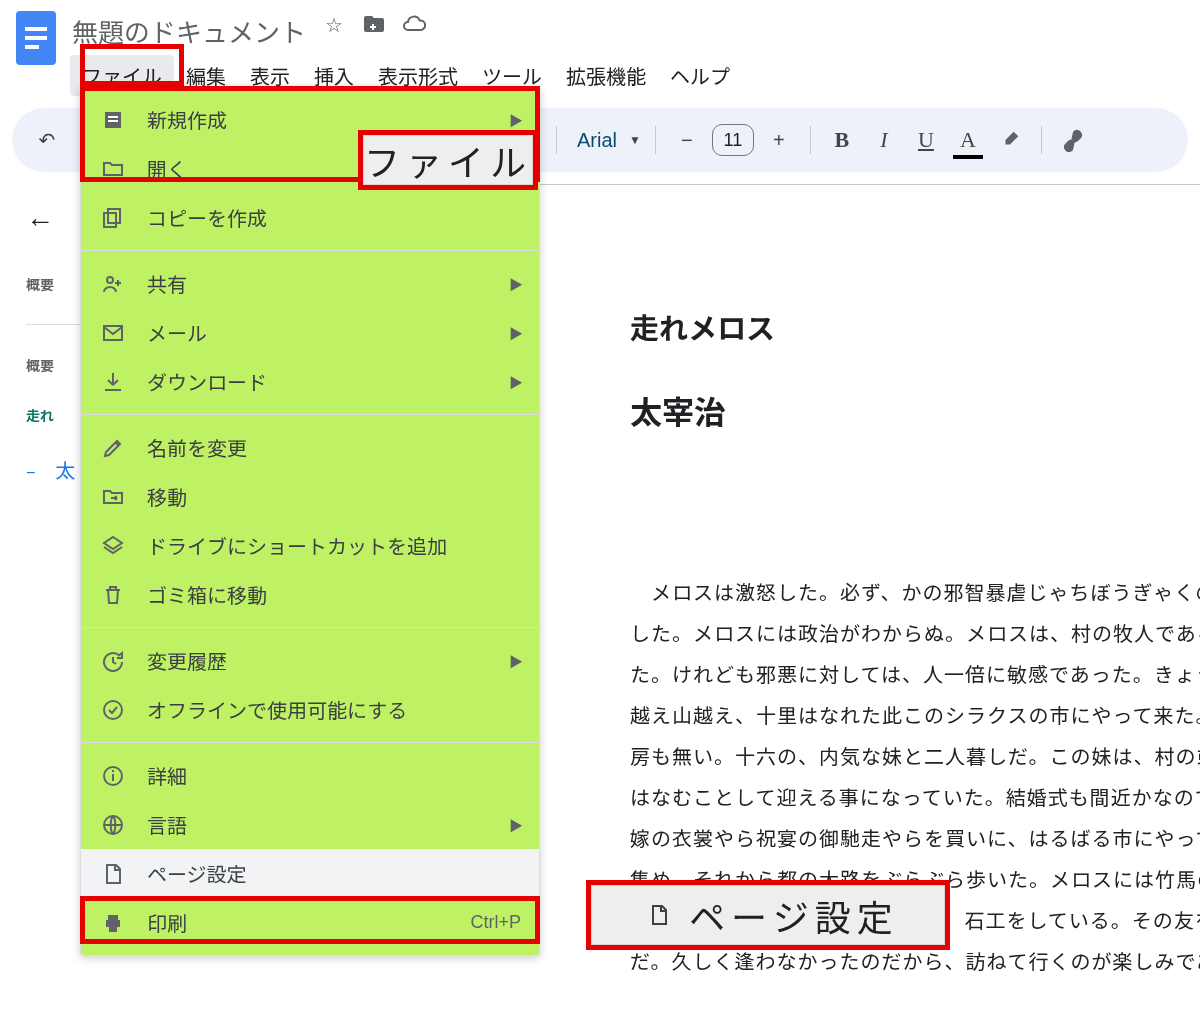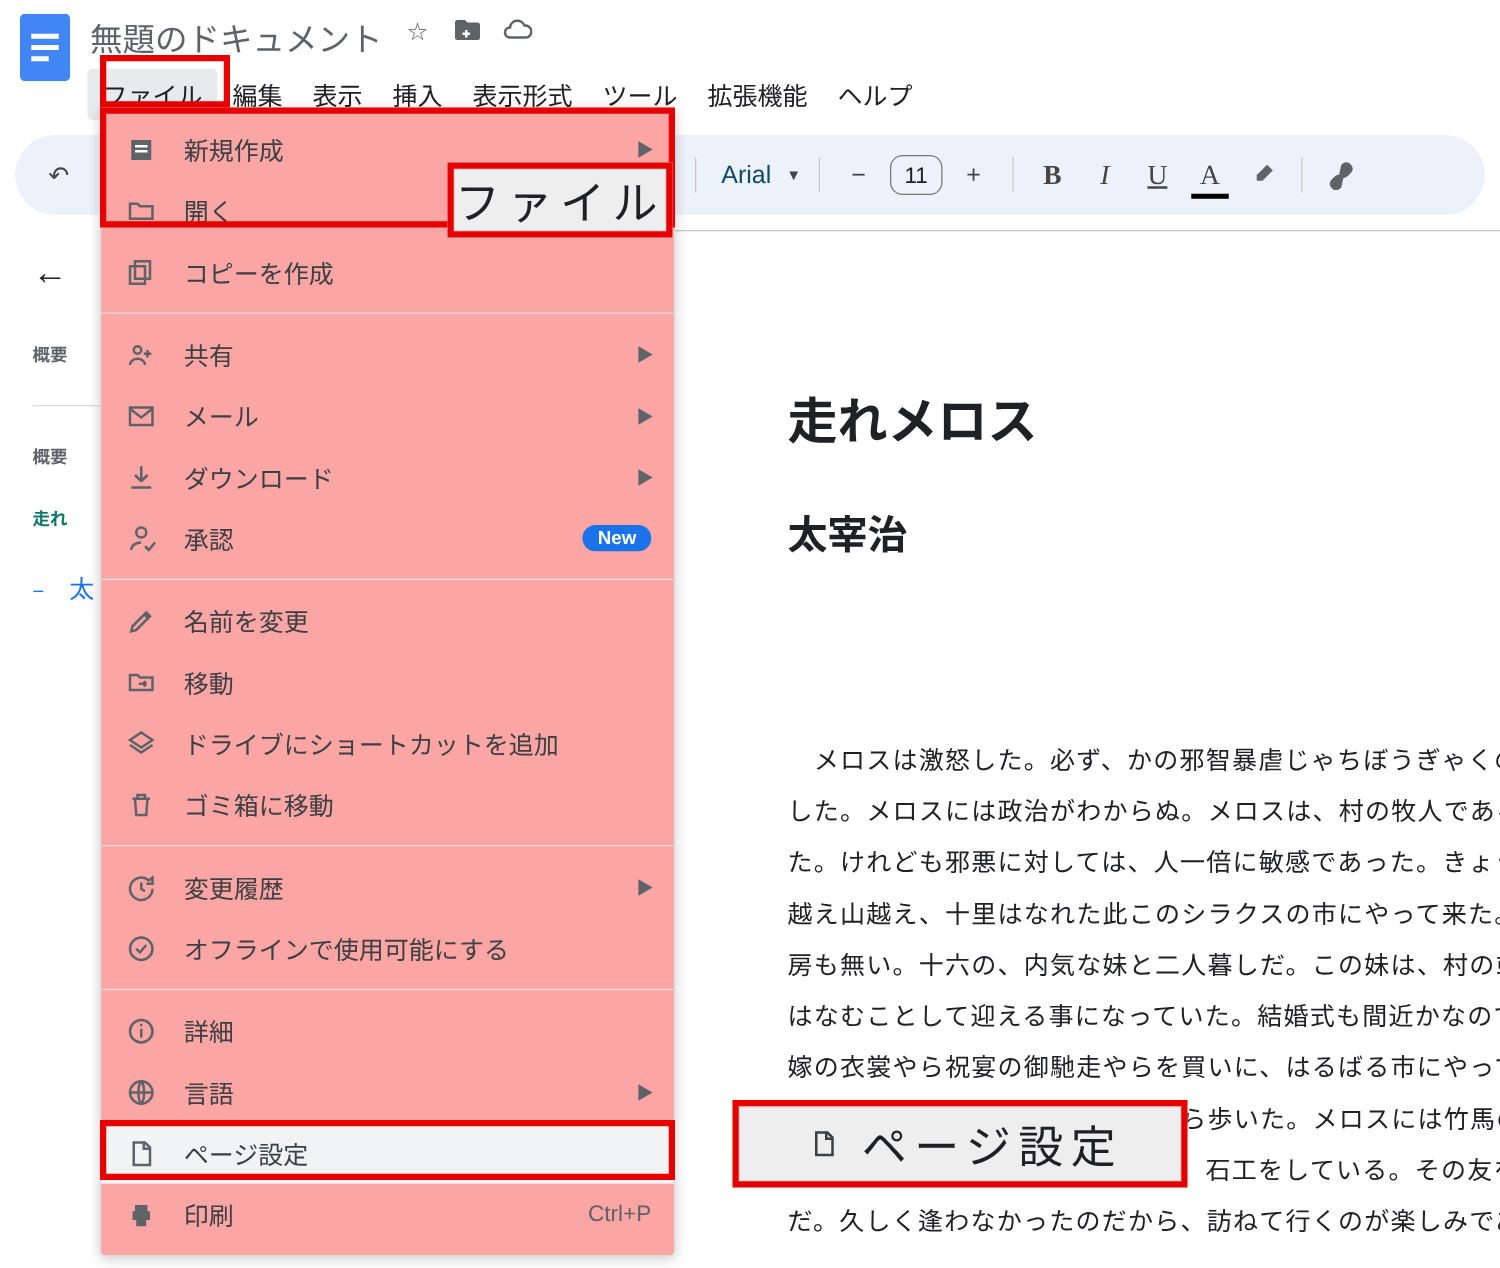--- a/index.html
+++ b/index.html
@@ -36,26 +36,26 @@
   .sidepanel { width:90px; padding:18px 10px 0 26px; }
   .back-ico{font-size:28px; margin-bottom:40px; display:block;}
   .sp-item{ font-size:14px; color:#5f6368; margin-bottom:30px;font-weight:bold;}
   .sp-sep{border:none;border-top:1px solid #dadce0;margin:0 0 30px 0;}
   .sp-link{color:#1a73e8; font-size:20px;}
   .sp-dash{color:#1a73e8; margin-right:20px;}
 
   
   .doc-area{ flex:1; padding:0 0 0 0; position:relative; overflow:hidden;}
   .doc-area.with-border{border-top:1px solid #c7c7c7;}
-  .doc-h1{font-size:40px; font-weight:700; margin:120px 0 40px 540px;}
+  .doc-h1{font-size:29px; font-weight:700; margin:120px 0 40px 540px;}
   .doc-h2{font-size:32px; font-weight:700; margin:0 0 140px 540px;}
   .doc-p{font-size:20px; line-height:2.05; margin-left:540px; width:900px; letter-spacing:1px;}
 
   
-  .dd { position:absolute; top:86px; left:80px; width:460px; background:#fca5a5; border:1px solid #dadce0; border-radius:4px; box-shadow:0 2px 10px rgba(0,0,0,.2); padding:8px 0; z-index:5;}
+  .dd { position:absolute; top:86px; left:80px; width:460px; background:#bef264; border:1px solid #dadce0; border-radius:4px; box-shadow:0 2px 10px rgba(0,0,0,.2); padding:8px 0; z-index:5;}
   .dd-item{display:flex; align-items:center; padding:10px 18px; font-size:20px; color:#3c4043; position:relative;}
   .dd-item:hover,.dd-item.hover{background:#f1f3f4;}
   .dd-ico{width:28px;height:28px;margin-right:20px;display:flex;align-items:center;justify-content:center;color:#5f6368;}
   .dd-ico svg{width:24px;height:24px;fill:#5f6368;}
   .dd-sep{border:none;border-top:1px solid #dadce0;margin:8px 0;}
   .dd-sub{color:#5f6368; margin-left:auto; font-size:18px;}
   .dd-arrow{position:absolute; right:16px; color:#5f6368; font-size:14px;}
   .dd-badge{background:#1a73e8;color:#fff;border-radius:12px;padding:2px 12px;font-size:15px;font-weight:bold;margin-left:auto;}
 
   
@@ -204,31 +204,20 @@
     </div>
   <div class="dd-item">
       <span class="dd-ico">
         <svg viewBox="0 0 24 24">
           <path d="M12 3v12m0 0l-5-5m5 5l5-5M4 20h16" fill="none" stroke="#5f6368" stroke-width="2"></path>
         </svg>
       </span>
       <span>ダウンロード</span>
       <span class="dd-arrow">▶</span>
     </div>
-  <div class="dd-item">
-      <span class="dd-ico">
-        <svg viewBox="0 0 24 24">
-          <circle cx="12" cy="7" r="4" fill="none" stroke="#5f6368" stroke-width="2"></circle>
-          <path d="M4 21c0-4 4-6 8-6" fill="none" stroke="#5f6368" stroke-width="2"></path>
-          <path d="M15 18l3 3 5-6" fill="none" stroke="#5f6368" stroke-width="2"></path>
-        </svg>
-      </span>
-      <span>承認</span>
-      <span class="dd-badge">New</span>
-    </div>
   <hr class="dd-sep">
   <div class="dd-item">
       <span class="dd-ico">
         <svg viewBox="0 0 24 24">
           <path d="M4 20l4-1 11-11-3-3L5 16l-1 4zM14 6l3 3" fill="none" stroke="#5f6368" stroke-width="2"></path>
         </svg>
       </span>
       <span>名前を変更</span>
     </div>
   <div class="dd-item">

